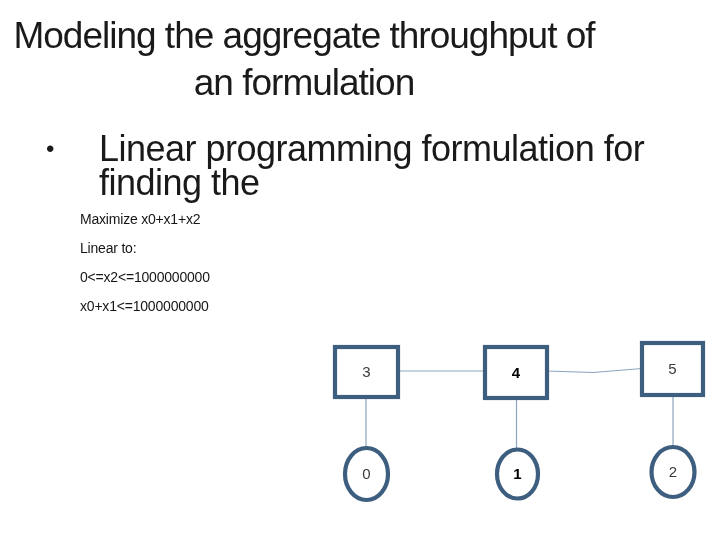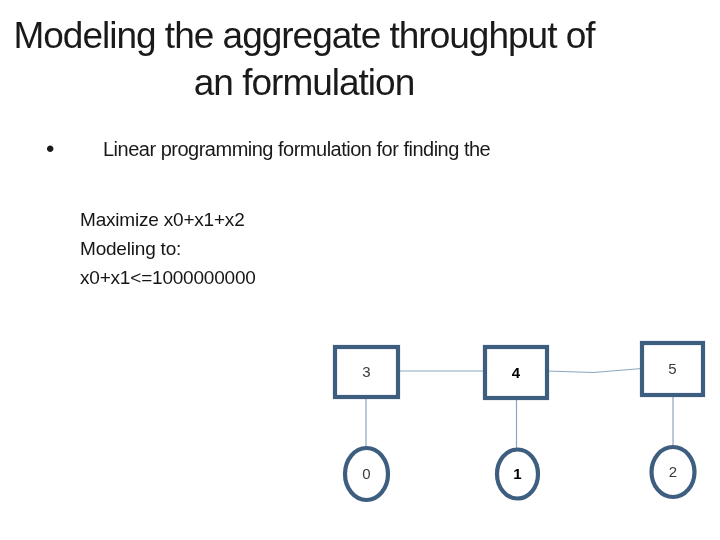--- a/index.html
+++ b/index.html
@@ -37,31 +37,31 @@
     display: flex;
     align-items: flex-start;
   }
   .bullet-marker {
     font-size: 24px;
     line-height: 34px;
     width: 31px;
     color: #1a1a1a;
   }
   .bullet-text {
-    font-size: 20px;
+    font-size: 36px;
     line-height: 34px;
     letter-spacing: -0.5px;
     color: #1a1a1a;
     margin-left: 26px;
   }
   .lp-block {
     position: absolute;
     top: 205px;
     left: 80px;
-    font-size: 19px;
+    font-size: 14px;
     line-height: 29px;
     letter-spacing: -0.2px;
     color: #161616;
     white-space: pre;
   }
   .diagram {
     position: absolute;
     left: 320px;
     top: 330px;
     width: 400px;
@@ -82,21 +82,21 @@
     <div>an formulation</div>
   </div>
 
   <div class="bullet-row">
     <div class="bullet-marker">•</div>
     <div class="bullet-text">
       <div>Linear programming formulation for finding the</div>
     </div>
   </div>
 
-  <div class="lp-block"><div>Maximize x0+x1+x2</div><div>Modeling to:</div><div>x0+x1&lt;=1000000000</div></div>
+  <div class="lp-block"><div>Maximize x0+x1+x2</div><div>Linear to:</div><div>0&lt;=x2&lt;=1000000000</div><div>x0+x1&lt;=1000000000</div></div>
 
   <svg class="diagram" viewBox="0 0 400 180" xmlns="http://www.w3.org/2000/svg">
       <polyline points="78,41 165,41" fill="none" stroke="#8ca5bf" stroke-width="1.2"></polyline>
       <polyline points="227,41 273,42.5 322,38.5" fill="none" stroke="#8ca5bf" stroke-width="1.2"></polyline>
       <polyline points="46,67 46,118" fill="none" stroke="#8ca5bf" stroke-width="1.2"></polyline>
       <polyline points="196.5,68 196.5,119.5" fill="none" stroke="#8ca5bf" stroke-width="1.2"></polyline>
       <polyline points="353,65 353,117" fill="none" stroke="#8ca5bf" stroke-width="1.2"></polyline>
       <rect x="15" y="17" width="63" height="50" fill="#ffffff" stroke="#3e5e80" stroke-width="4.2"></rect>
       <text x="46.5" y="47" text-anchor="middle" fill="#3a3a3a" font-weight="400" class="node-label">3</text>
       <rect x="165" y="17" width="62" height="51" fill="#ffffff" stroke="#3e5e80" stroke-width="4.2"></rect>

